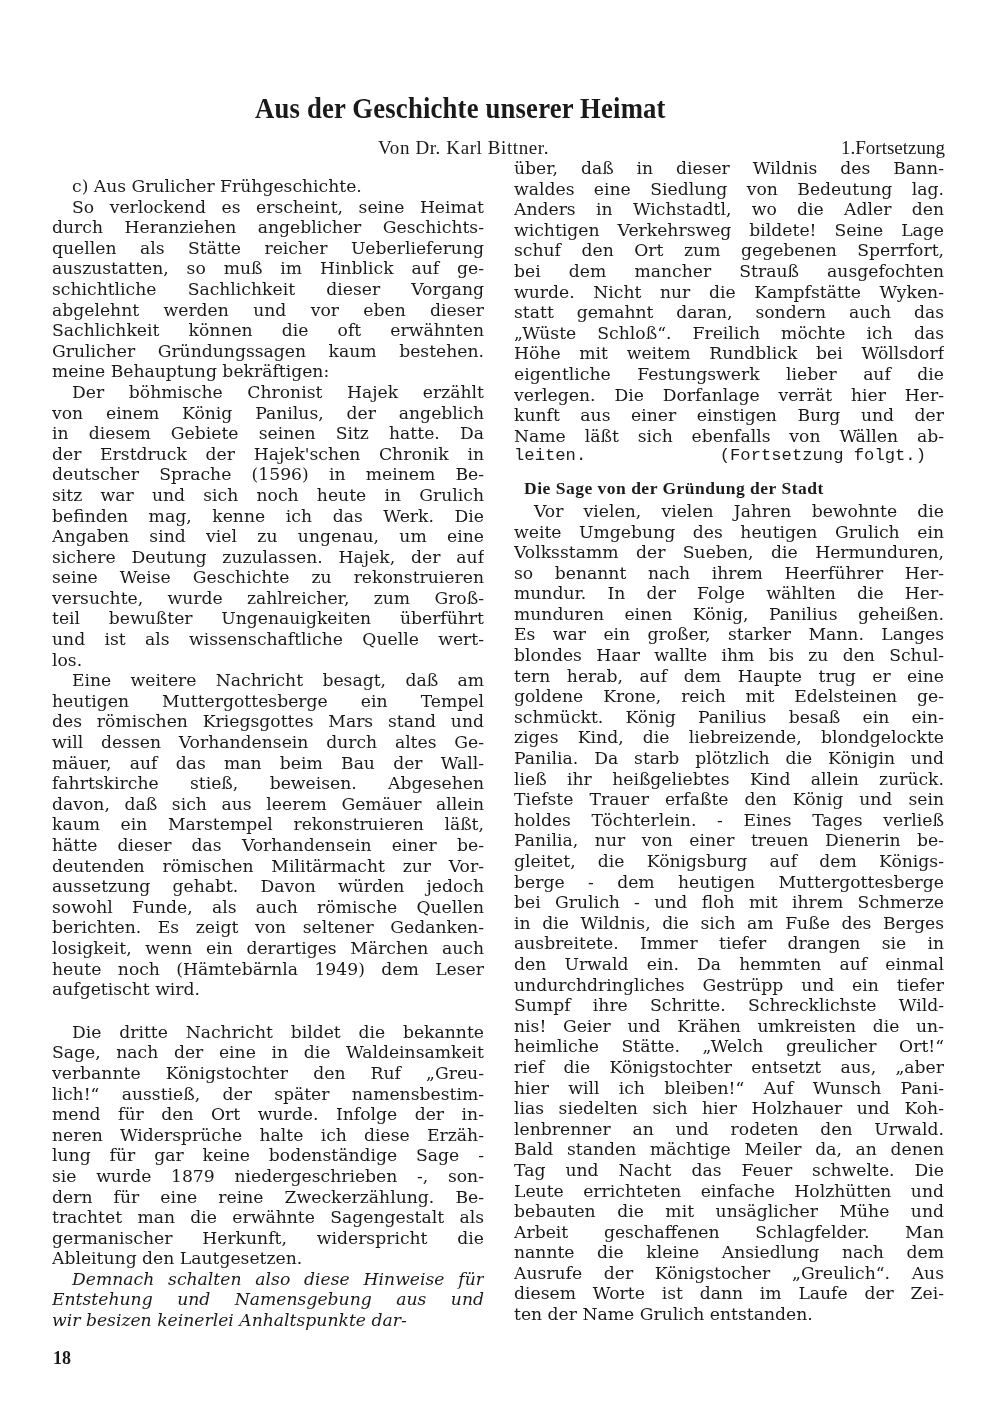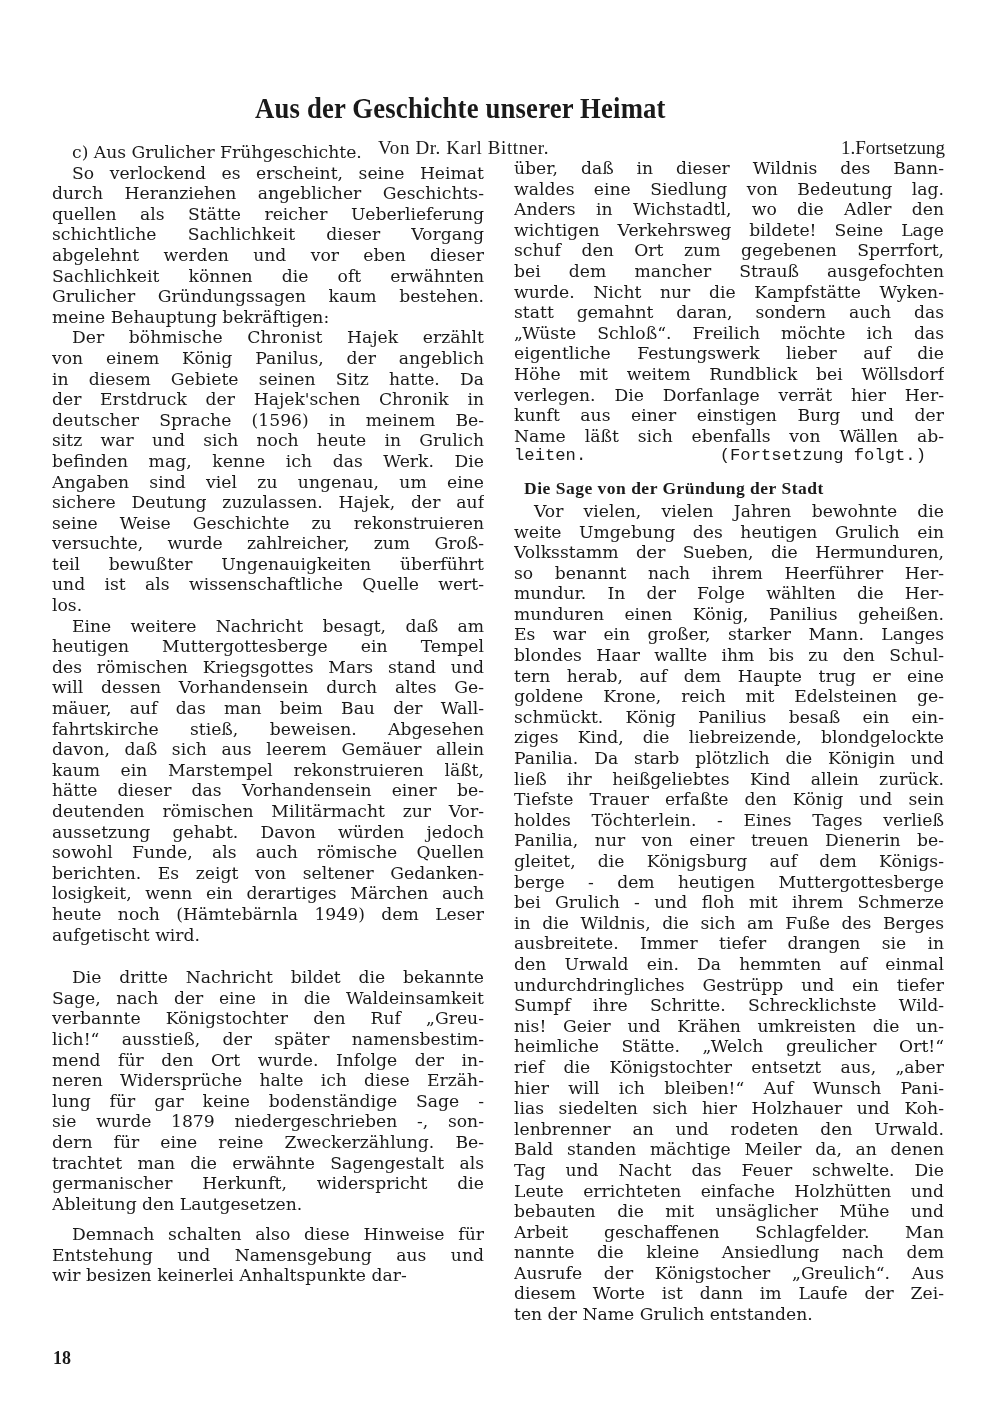--- a/index.html
+++ b/index.html
@@ -17,21 +17,21 @@
   .byline {
     position: absolute; left: 378px; top: 137px;
     font-family: "Liberation Serif", serif; font-size: 19px; white-space: nowrap;
     letter-spacing: 0.6px;
   }
   .continuation {
     position: absolute; left: 841px; top: 137px;
     font-family: "Liberation Serif", serif; font-size: 19px; white-space: nowrap;
   }
   .col { position: absolute; }
-  .col-left { left: 52px; top: 142px; width: 432px; }
+  .col-left { left: 52px; top: 176px; width: 432px; }
   .col-right { left: 514px; top: 158px; width: 430px; }
   .line {
     height: 20.6px; line-height: 20.6px; font-size: 17.2px; white-space: nowrap;
     text-align: justify; text-align-last: justify; overflow: hidden;
   }
   .line.last { text-align-last: left; }
   .line.indent { padding-left: 20px; }
   .subhead {
     font-family: "Liberation Serif", serif; font-weight: bold; font-size: 17.5px;
     height: 22px; line-height: 22px; text-align: left; white-space: nowrap;
@@ -50,20 +50,21 @@
 <div class="byline">Von Dr. Karl Bittner.</div>
 <div class="continuation">1.Fortsetzung</div>
 
 <div class="col col-left">
   <div class="line last indent">c) Aus Grulicher Frühgeschichte.</div>
   <div id="left-paras">
       <div>
         <div class="line indent">So verlockend es erscheint, seine Heimat</div>
         <div class="line">durch Heranziehen angeblicher Geschichts-</div>
         <div class="line">quellen als Stätte reicher Ueberlieferung</div>
+        <div class="line">auszustatten, so muß im Hinblick auf ge-</div>
         <div class="line">schichtliche Sachlichkeit dieser Vorgang</div>
         <div class="line">abgelehnt werden und vor eben dieser</div>
         <div class="line">Sachlichkeit können die oft erwähnten</div>
         <div class="line">Grulicher Gründungssagen kaum bestehen.</div>
         <div class="line last">meine Behauptung bekräftigen:</div>
       </div>
       <div>
         <div class="line indent">Der böhmische Chronist Hajek erzählt</div>
         <div class="line">von einem König Panilus, der angeblich</div>
         <div class="line">in diesem Gebiete seinen Sitz hatte. Da</div>
@@ -104,41 +105,41 @@
         <div class="line">lich!“ ausstieß, der später namensbestim-</div>
         <div class="line">mend für den Ort wurde. Infolge der in-</div>
         <div class="line">neren Widersprüche halte ich diese Erzäh-</div>
         <div class="line">lung für gar keine bodenständige Sage -</div>
         <div class="line">sie wurde 1879 niedergeschrieben -, son-</div>
         <div class="line">dern für eine reine Zweckerzählung. Be-</div>
         <div class="line">trachtet man die erwähnte Sagengestalt als</div>
         <div class="line">germanischer Herkunft, widerspricht die</div>
         <div class="line last">Ableitung den Lautgesetzen.</div>
       </div>
-      <div style="margin-top: 10px;">
+      <div style=" font-style: italic;">
         <div class="line indent">Demnach schalten also diese Hinweise für</div>
         <div class="line">Entstehung und Namensgebung aus und</div>
         <div class="line last">wir besizen keinerlei Anhaltspunkte dar-</div>
       </div>
     </div>
 </div>
 
 <div class="col col-right">
   <div id="right-cont">
       <div class="line">über, daß in dieser Wildnis des Bann-</div>
       <div class="line">waldes eine Siedlung von Bedeutung lag.</div>
       <div class="line">Anders in Wichstadtl, wo die Adler den</div>
       <div class="line">wichtigen Verkehrsweg bildete! Seine Lage</div>
       <div class="line">schuf den Ort zum gegebenen Sperrfort,</div>
       <div class="line">bei dem mancher Strauß ausgefochten</div>
       <div class="line">wurde. Nicht nur die Kampfstätte Wyken-</div>
       <div class="line">statt gemahnt daran, sondern auch das</div>
       <div class="line">„Wüste Schloß“. Freilich möchte ich das</div>
+      <div class="line">Höhe mit weitem Rundblick bei Wöllsdorf</div>
       <div class="line">eigentliche Festungswerk lieber auf die</div>
-      <div class="line">Höhe mit weitem Rundblick bei Wöllsdorf</div>
       <div class="line">verlegen. Die Dorfanlage verrät hier Her-</div>
       <div class="line">kunft aus einer einstigen Burg und der</div>
       <div class="line">Name läßt sich ebenfalls von Wällen ab-</div>
     </div>
   <div class="fortsetzung">
     <span>leiten.</span>
     <span style="padding-right:18px">(Fortsetzung folgt.)</span>
   </div>
   <div class="subhead">Die Sage von der Gründung der Stadt</div>
   <div id="right-story">

